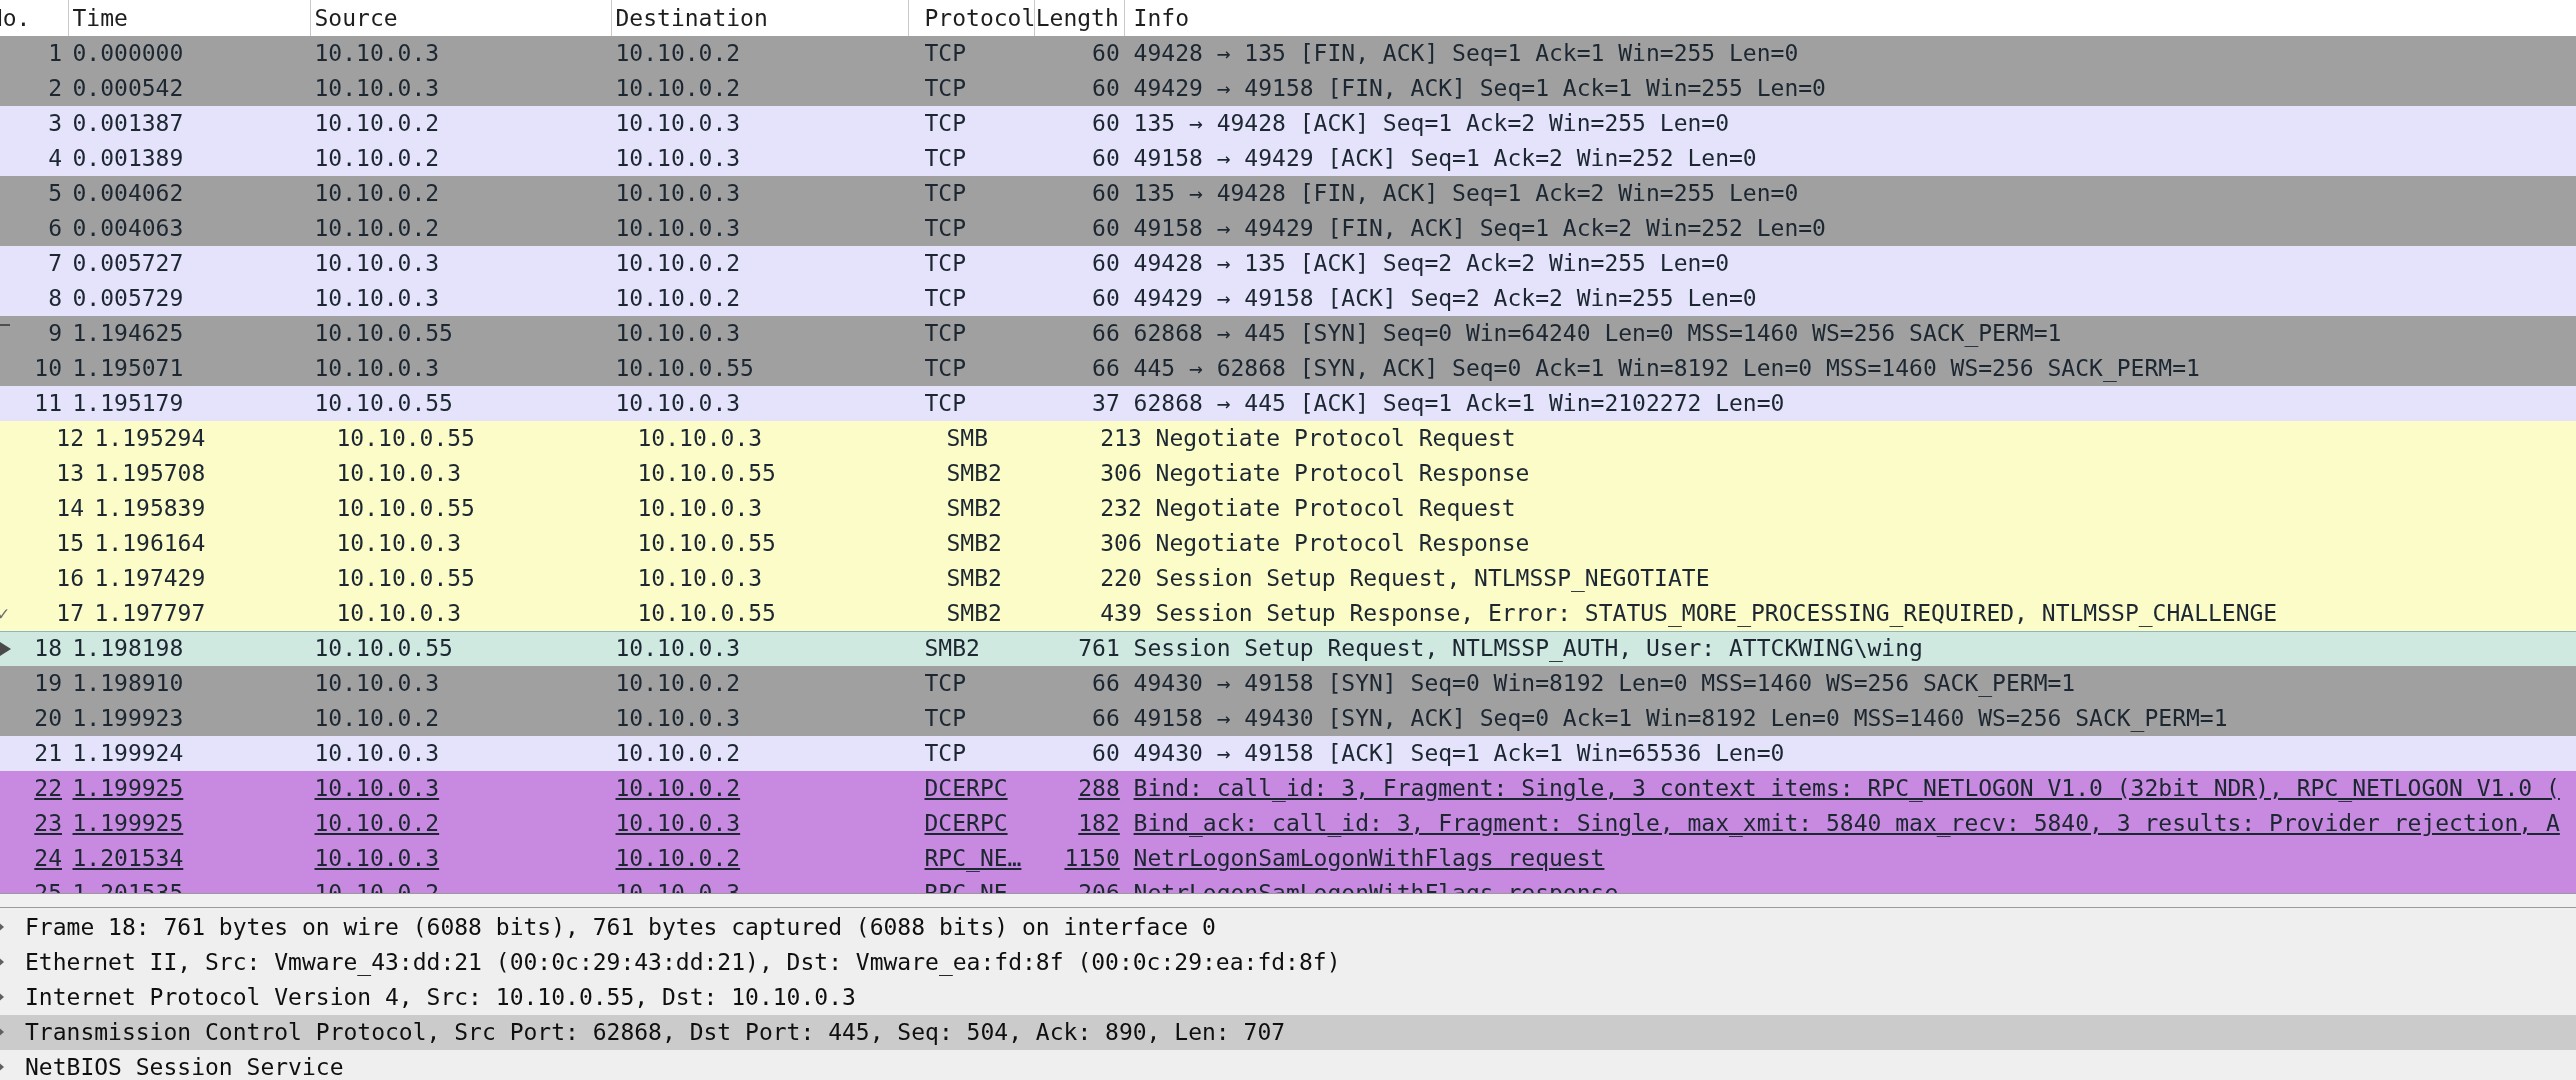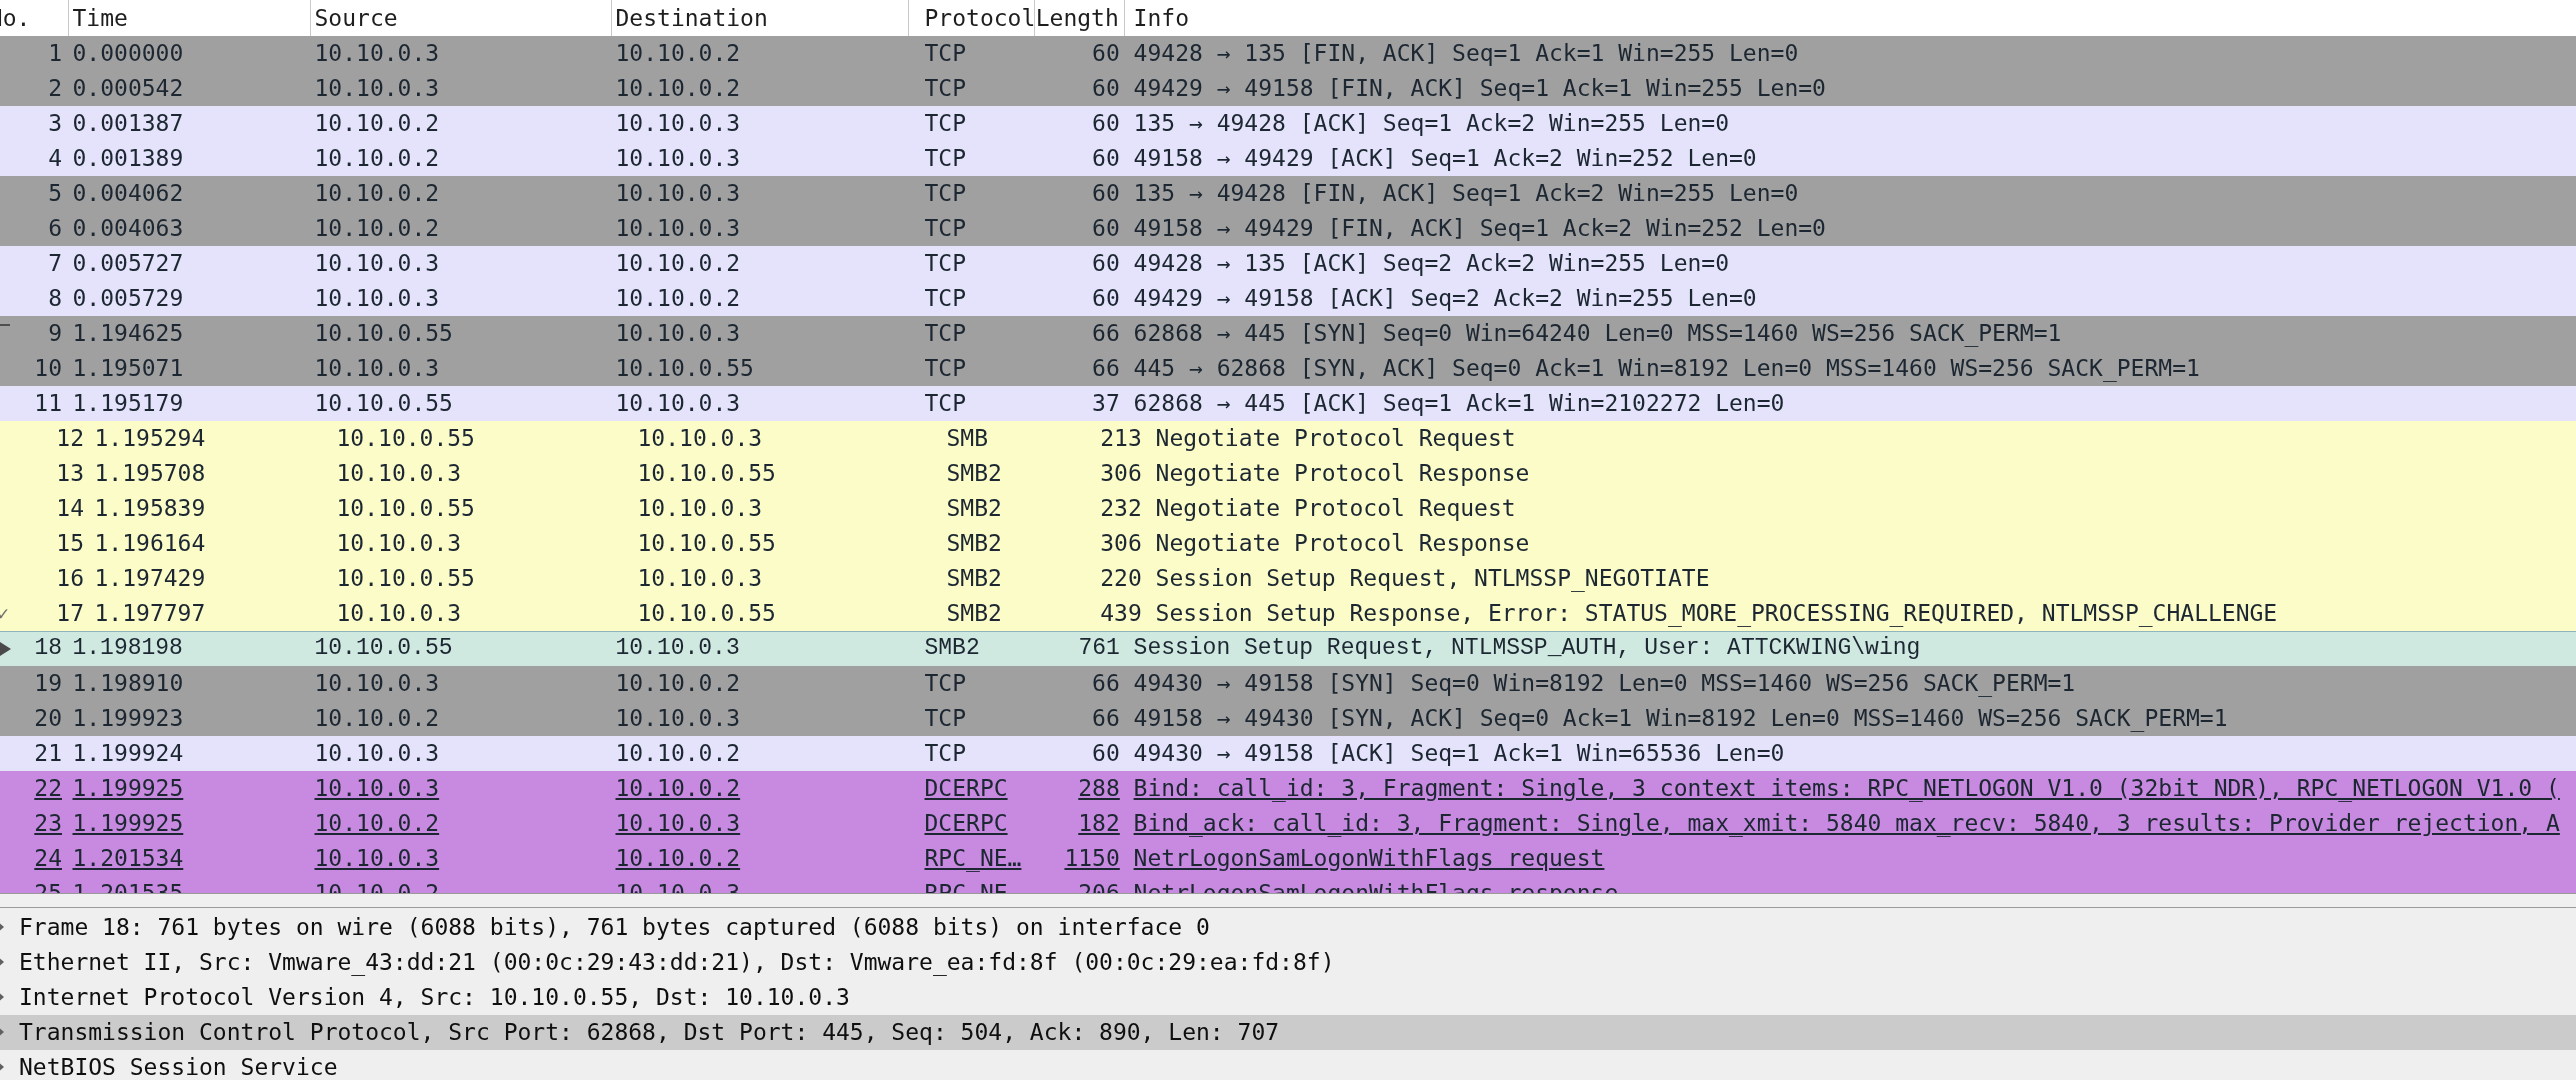--- a/index.html
+++ b/index.html
@@ -27,35 +27,35 @@
   .c-source { flex:0 0 301px; padding-left:3.5px; }
   .c-dest   { flex:0 0 297px; padding-left:3.5px; }
   .c-proto  { flex:0 0 114px; padding-left:3.5px;margin-left:12px; }
   .c-len    { flex:0 0 90px; text-align:right; padding-right:5.2px; }
   .c-info   { flex:1 1 auto;  padding-left:8.6px; }
 
   .bg-gray     { background:var(--row_tcp_gray); }
   .bg-lavender { background:var(--row_tcp_lavender); }
   .bg-yellow   { background:var(--row_smb_yellow);padding-left:22px; }
   .bg-purple   { background:var(--row_dcerpc_purple);text-decoration:underline; }
-  .bg-selected { background:var(--row_selected_teal); border-top:1.7px solid var(--selected_border); line-height:33px;font-family:Liberation Mono, monospace; }
+  .bg-selected { background:var(--row_selected_teal); border-top:1.7px solid var(--selected_border); line-height:33px; }
 
   
   .mark { position:absolute; left:0; top:0; }
   .mark-dash  { width:9.5px; height:2.6px; background:#4f4f4f; top:7.8px; }
   .mark-check { font-size:19px; line-height:35px; color:#6e6e6e; left:-2.6px; top:0; }
   .mark-arrow { width:0; height:0; border-left:11.2px solid #4a4a4a;
                 border-top:7px solid transparent; border-bottom:7px solid transparent; top:10.4px; }
 
   
   .hscroll { height:15.6px; background:#f0f0f0; border-top:1.7px solid #9a9a9a; border-bottom:1.7px solid #9a9a9a; }
 
   
   .details { flex:1 1 auto; background:var(--details_bg,#efefef); font-size:23px; color:#0f0f0f; overflow:hidden; padding-top:1.7px; }
-  .dline { position:relative; height:35px; line-height:35px; padding-left:19px; white-space:nowrap; }
+  .dline { position:relative; height:35px; line-height:35px; padding-left:25px; white-space:nowrap; }
   .dsel  { background:var(--details_highlight,#cbcbcb); }
   .dchev { position:absolute; left:-3.5px; top:11.2px; width:0; height:0;
            border-left:7.8px solid #606060; border-top:6px solid transparent; border-bottom:6px solid transparent; }
 </style>
 </head>
 <body>
 
 <div class="screen">
   <div class="packet-list">
     <div class="header-row" id="header-row">

